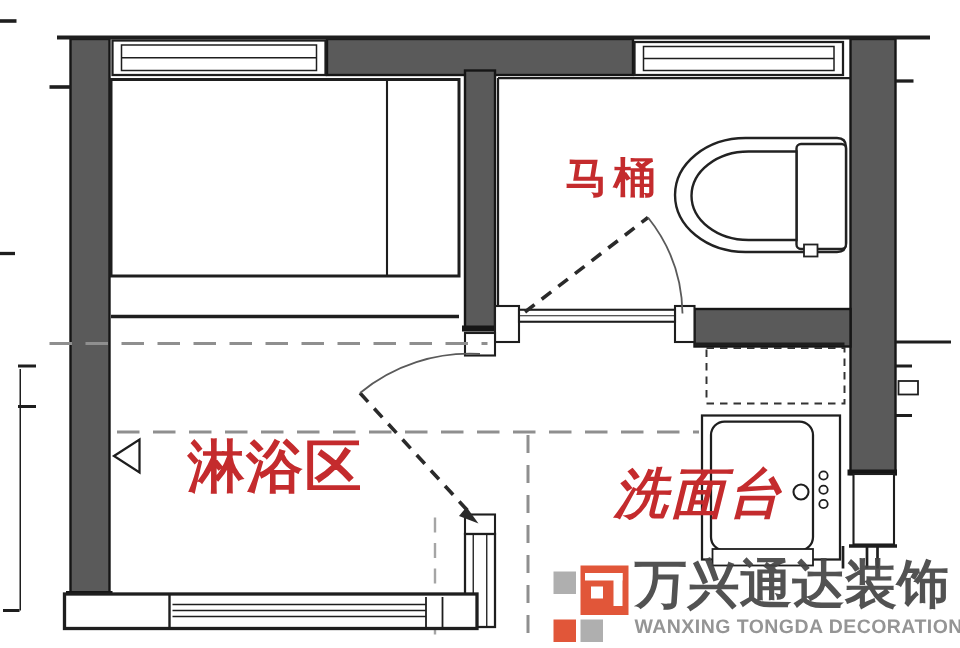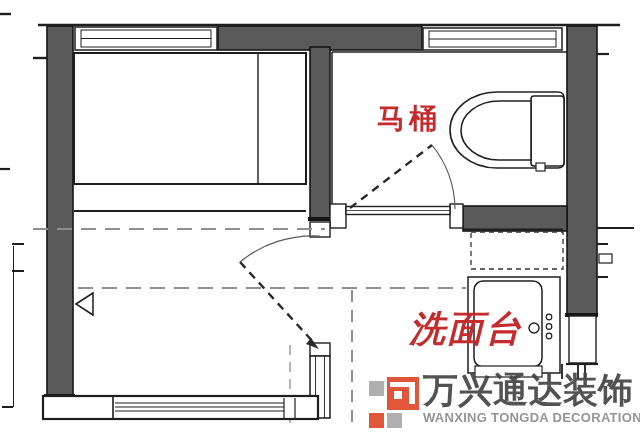--- a/index.html
+++ b/index.html
@@ -159,20 +159,21 @@
       <rect x="569" y="316" width="27" height="47" fill="#ffffff" stroke="#1e1e1e" stroke-width="1.4"></rect>
       <line x1="566" y1="364" x2="598" y2="364" stroke="#1e1e1e" stroke-width="2.2"></line>
       <rect x="475" y="366" width="67" height="11" fill="#ffffff" stroke="#1e1e1e" stroke-width="1.2"></rect>
       <line x1="562" y1="364" x2="562" y2="379" stroke="#1e1e1e" stroke-width="1.8"></line>
       <line x1="578" y1="364" x2="578" y2="379" stroke="#1e1e1e" stroke-width="1.8"></line>
       <line x1="585" y1="364" x2="585" y2="379" stroke="#1e1e1e" stroke-width="1.8"></line>
     </g>
   </svg>
 
   <div class="plan-label label-toilet">马桶</div>
+  <div class="plan-label label-shower">淋浴区</div>
   <div class="plan-label label-basin">洗面台</div>
 
   <div class="watermark">
     <div class="wm-logo">
       <div class="sq sq-gray sq-1"></div>
       <div class="sq sq-red sq-big">
         <div class="glyph g-top"></div>
         <div class="glyph g-right"></div>
         <div class="glyph g-dot"></div>
       </div>

